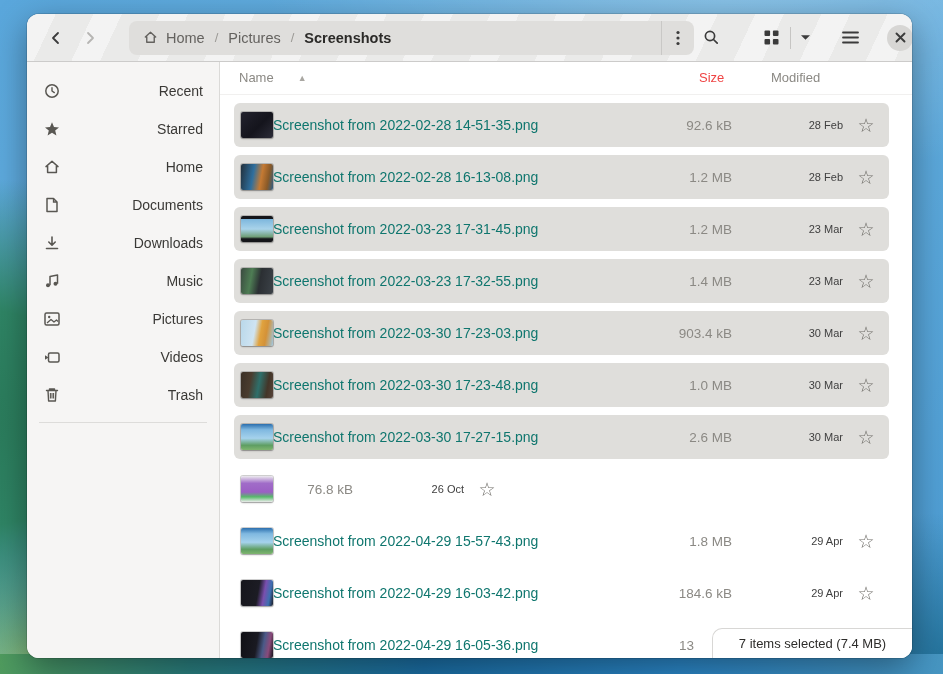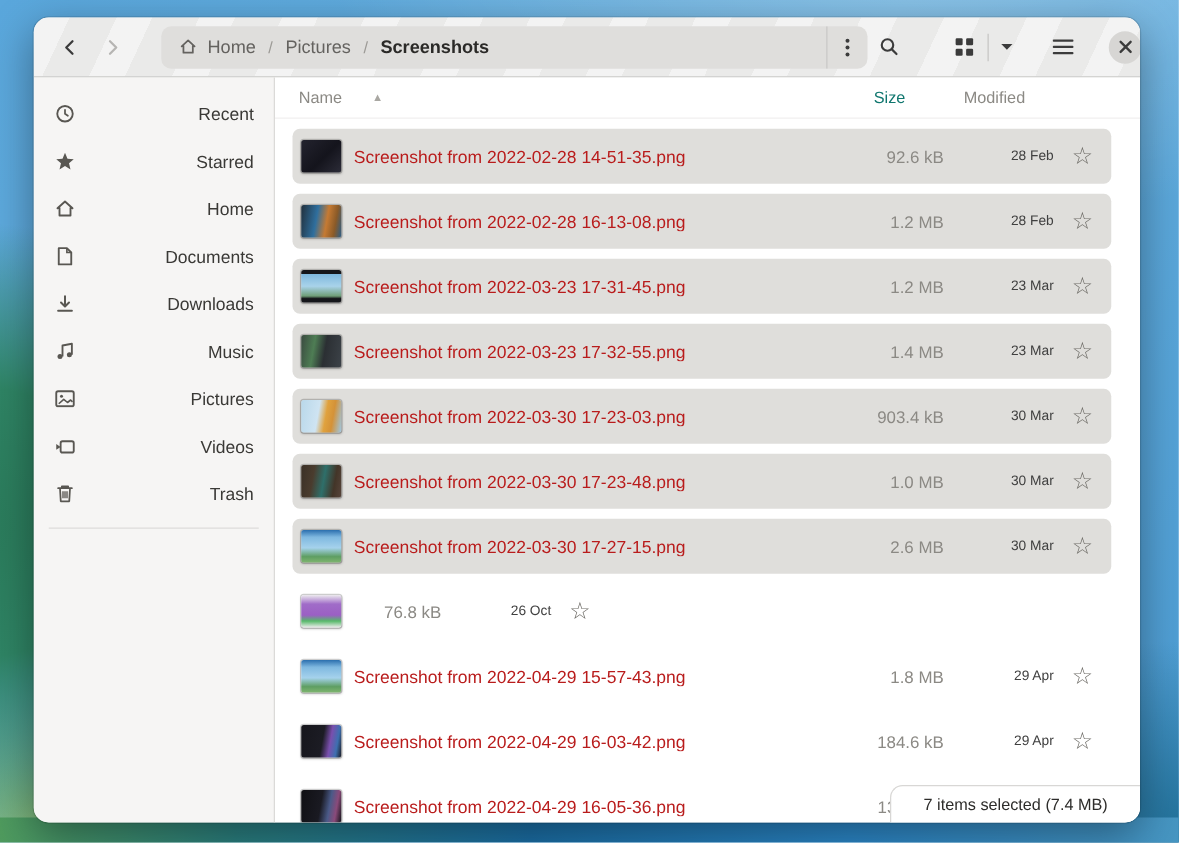--- a/index.html
+++ b/index.html
@@ -61,31 +61,31 @@
   .side-item{ height:38px; display:flex; align-items:center; gap:11px; padding:0 16px; cursor:default;justify-content:space-between; }
   .side-item .s-icon{ width:17px; display:flex; justify-content:center; color:#595752; }
   .side-label{ font-size:14px; color:#3a3936; }
   .side-sep{ height:1px; background:#dddcda; margin:8px 12px; }
 
   .content{ flex:1; position:relative; background:#ffffff; min-width:0; }
   .list-header{ height:33px; position:relative; border-bottom:1px solid #f1f0ef; }
   .col-name-h{ position:absolute; left:19px; top:8px; font-size:13px; color:#8b8984;
     display:flex; align-items:center; gap:24px; cursor:default; }
   .sort-arrow{ font-size:9px; color:#a9a7a2; }
-  .col-size-h{ position:absolute; left:479px; top:8px; font-size:13px; color:#0f766e; cursor:default;}
+  .col-size-h{ position:absolute; left:479px; top:8px; font-size:13px; color:#ef4444; cursor:default;}
   .col-mod-h{ position:absolute; left:551px; top:8px; font-size:13px; color:#8b8984; cursor:default;}
 
   .rows{ padding:8px 23px 0 14px; }
   .frow{ height:44px; margin-bottom:8px; border-radius:6px; display:flex; align-items:center;
     padding-left:7px; cursor:default; }
   .frow.selected{ background:#dfdedb; }
   .thumb{ width:32px; height:26px; border-radius:2px; flex:0 0 32px;
     box-shadow:0 0 0 1px rgba(0,0,0,0.18), 0 1px 2px rgba(0,0,0,0.25); }
-  .fname{ margin-left:10px; font-size:14px; color:#b91c1c; white-space:nowrap; overflow:hidden; flex:1; }
-  .fsize{ width:80px; flex:0 0 80px; text-align:right; font-size:13.5px; color:#8b8984; margin-right:28px; }
+  .fname{ font-size:14px; color:#0f766e; white-space:nowrap; overflow:hidden; flex:1; }
+  .fsize{ width:80px; flex:0 0 80px; text-align:right; font-size:13.5px; color:#8b8984; margin-right:51px; }
   .fsize.clip{ text-align:left; padding-left:27px; }
   .fmod{ width:60px; flex:0 0 60px; text-align:right; font-size:11px; color:#404040; margin-right:8px; }
   .fstar{ width:30px; flex:0 0 30px; text-align:center; font-size:19px; color:#6f6d68; margin-right:8px; line-height:1; }
 
   .status-float{
     position:absolute; right:0; bottom:0; height:30px; min-width:200px;
     background:#ffffff; border-top:1px solid #d8d7d5; border-left:1px solid #d8d7d5;
     border-top-left-radius:10px; display:flex; align-items:center; justify-content:center;
     padding:0 14px; z-index:5;
   }

